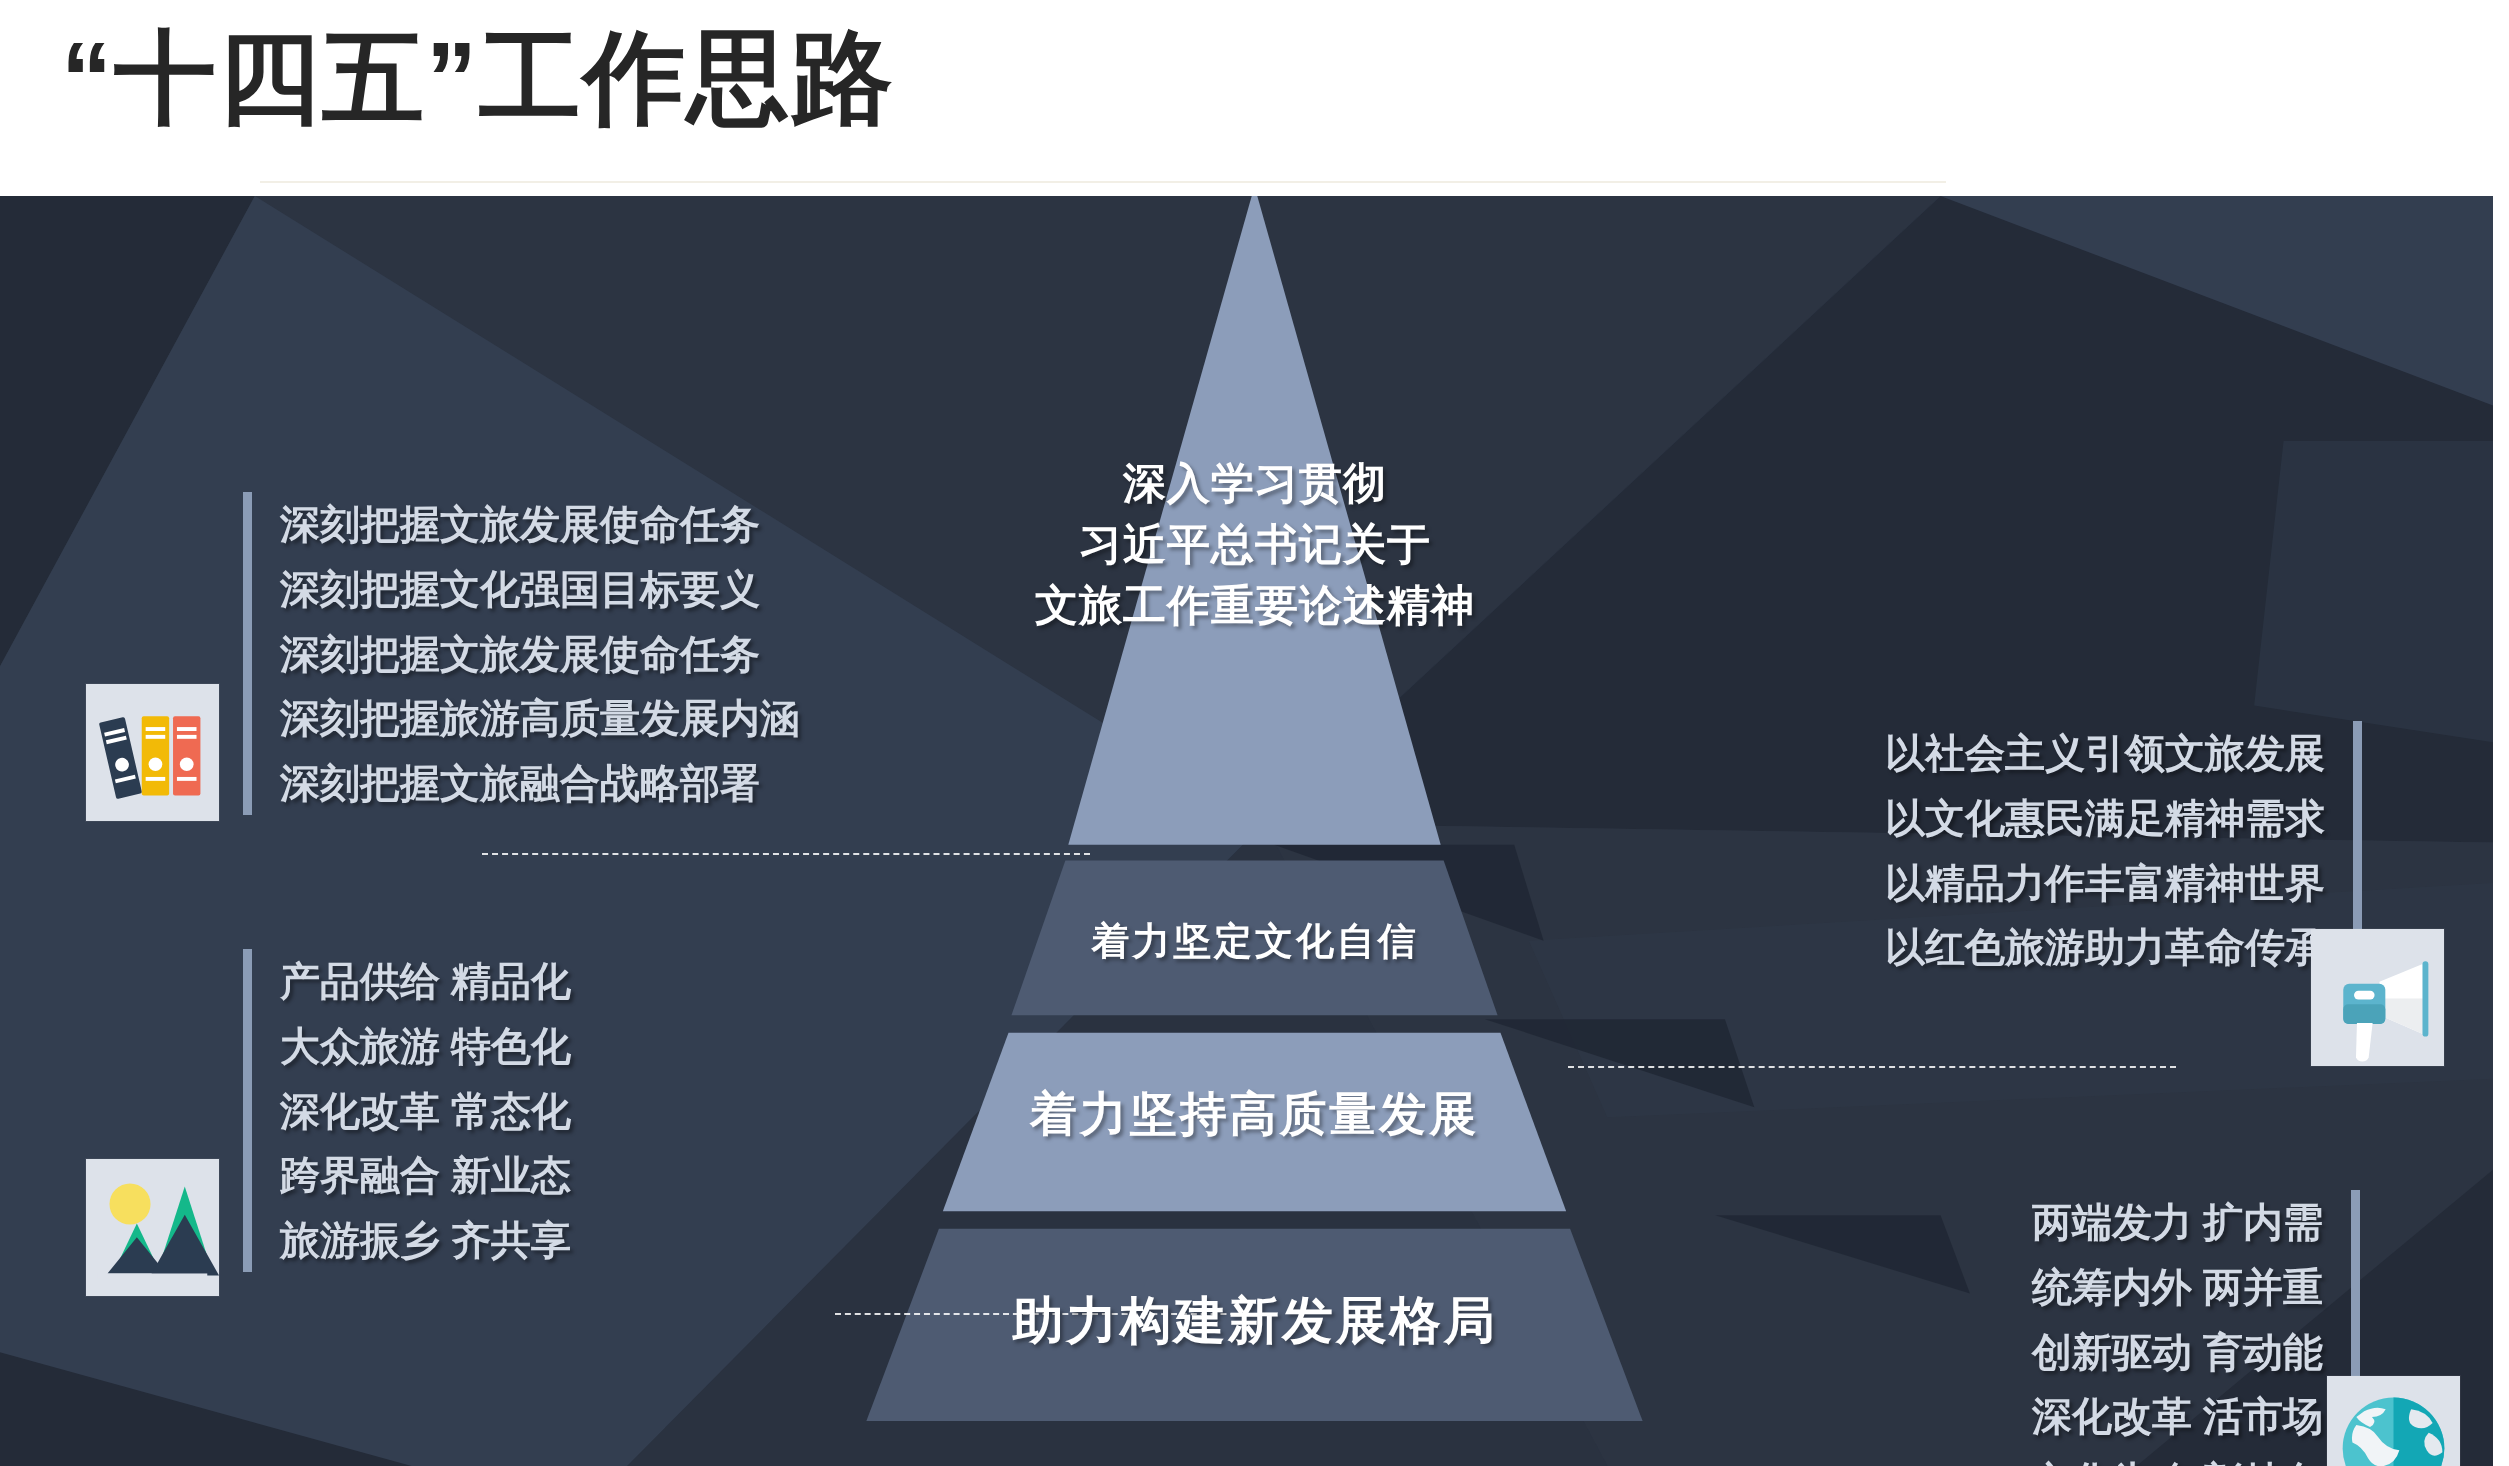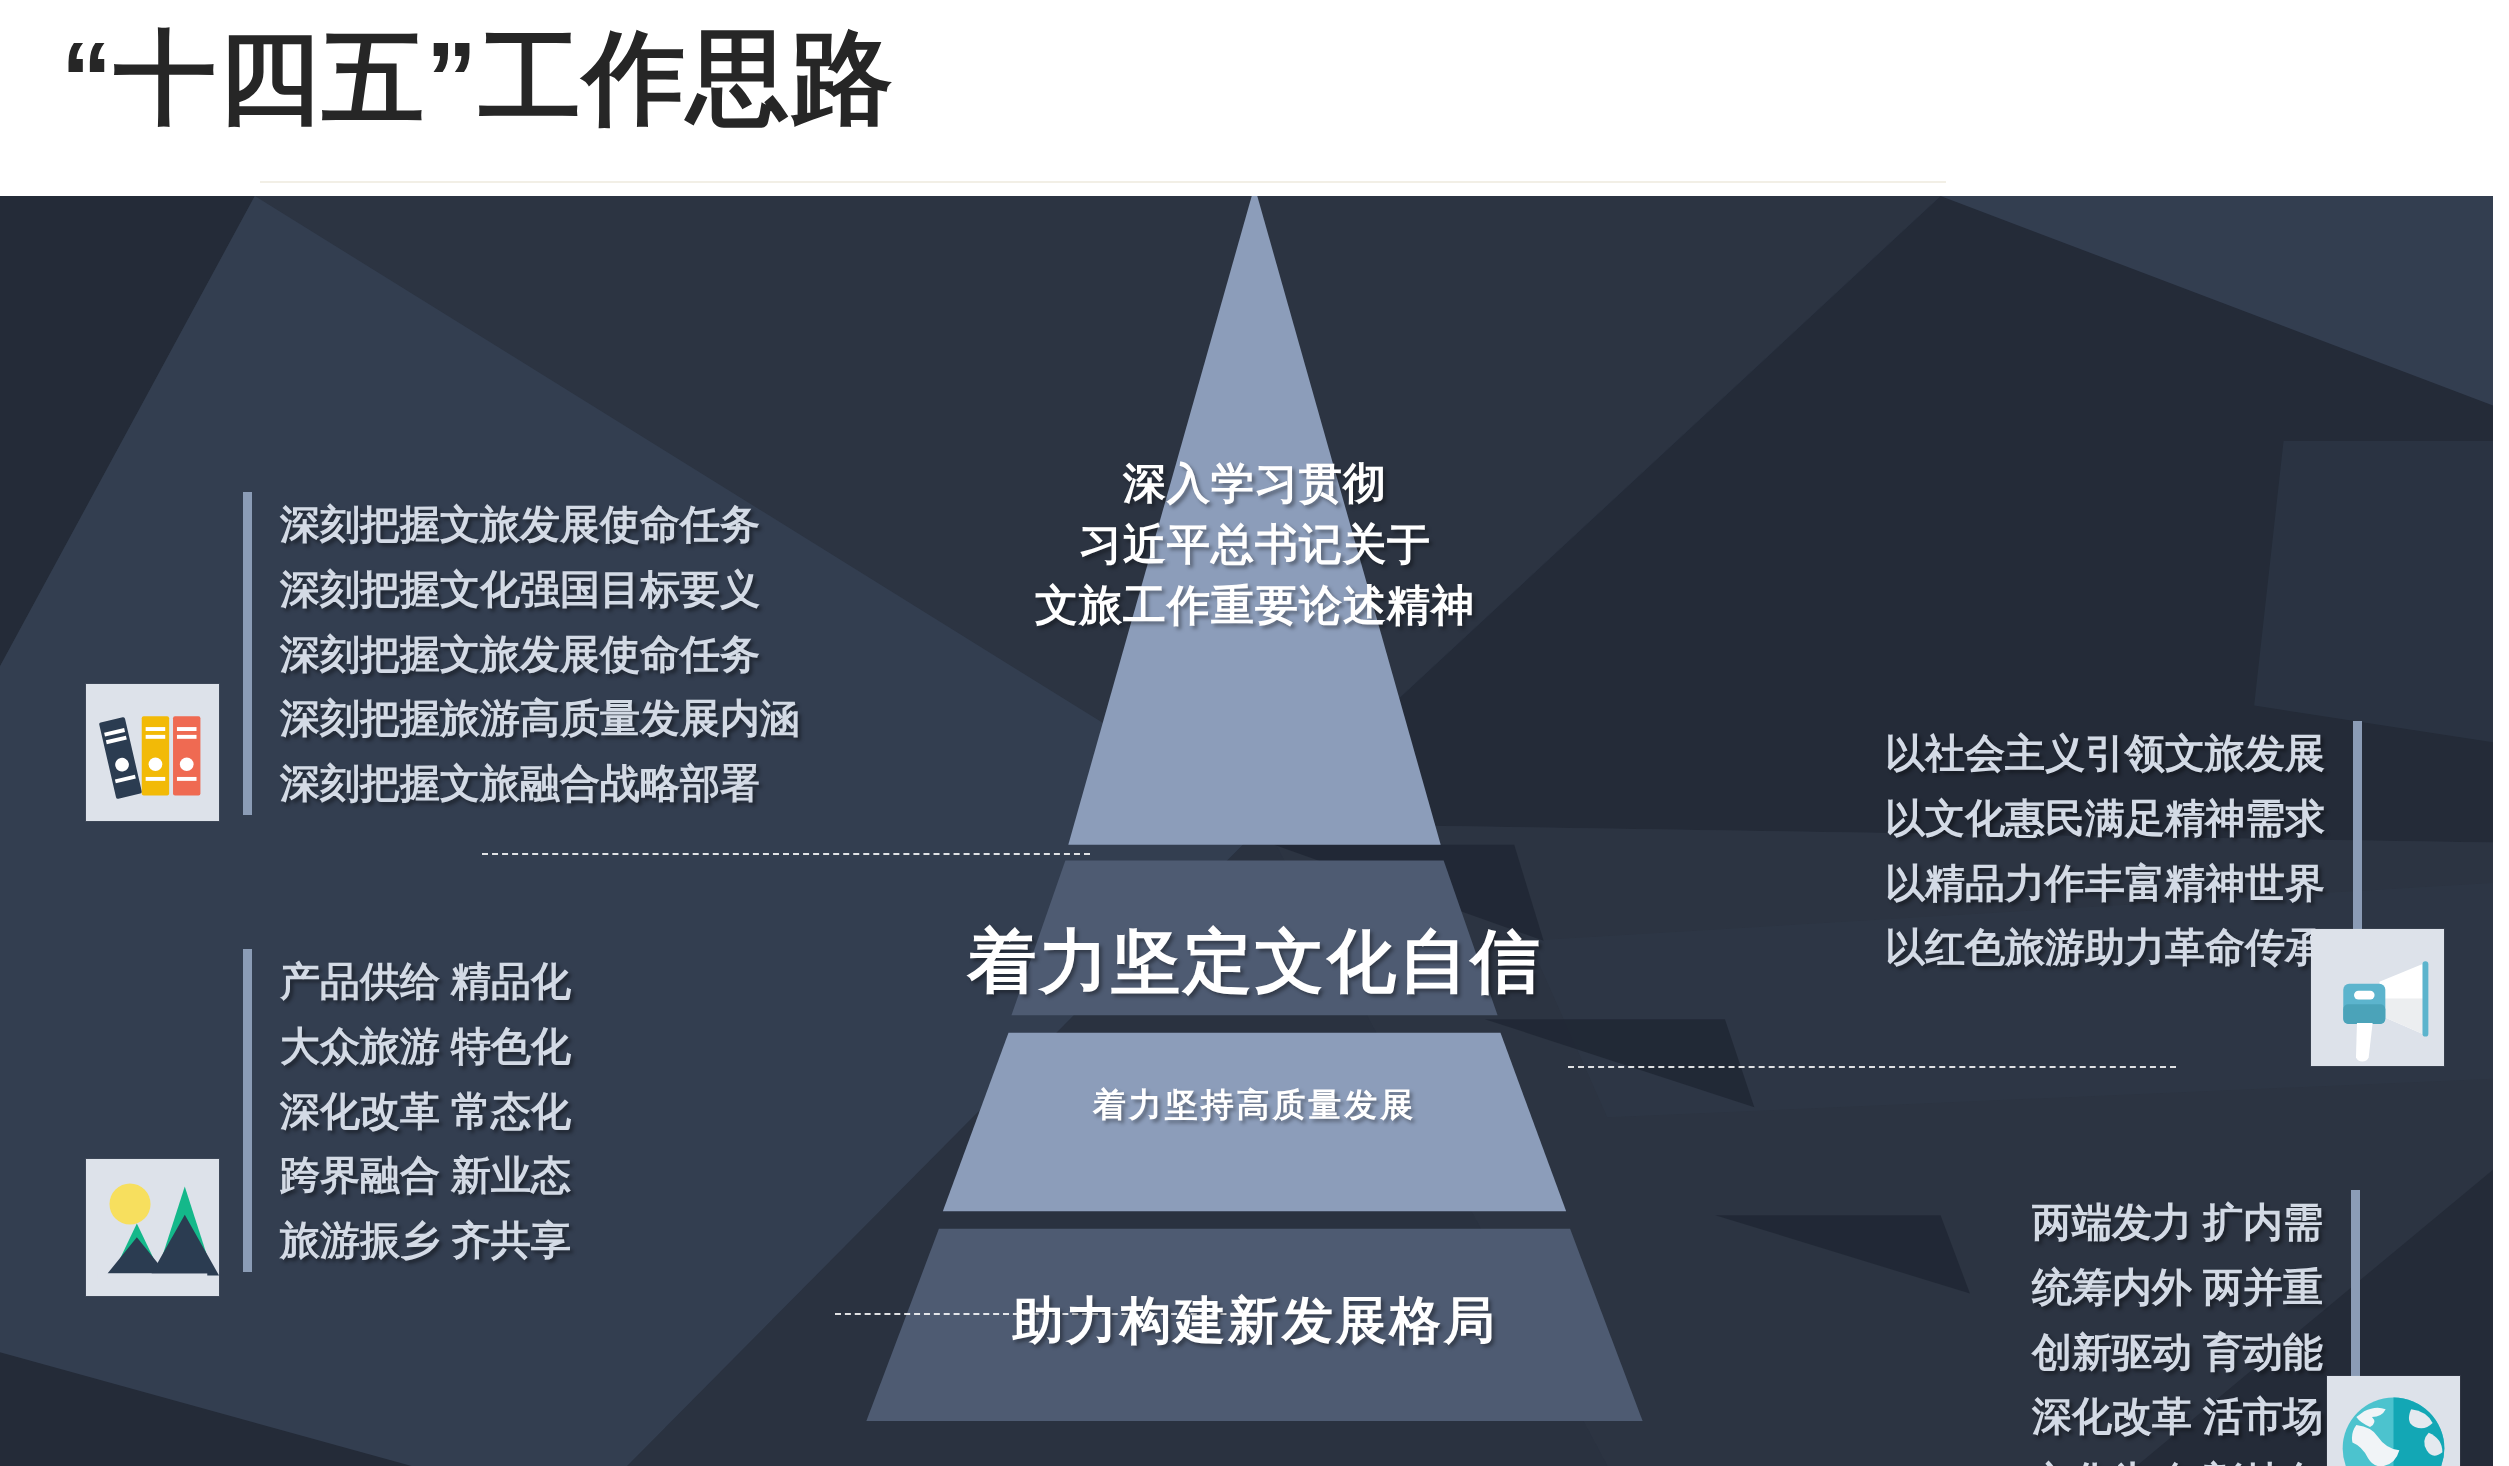--- a/index.html
+++ b/index.html
@@ -55,22 +55,22 @@
     text-align:center;
     white-space:nowrap;
     text-shadow:2.9px 2.9px 3.9px rgba(0,0,0,.35);
     z-index:12;
     font-family:"Liberation Sans","DejaVu Sans",sans-serif;
   }
   #apex-label{
     left:863px; top:257px; width:784px;
     font-size:43px; line-height:1.42; letter-spacing:1px;
   }
-  #tier2-label{ left:863px; top:720px; width:784px; font-size:69px; letter-spacing:2.9px;}
-  #tier3-label{ left:843px; top:887px; width:823px; font-size:33px; letter-spacing:2.9px;}
+  #tier2-label{ left:863px; top:720px; width:784px; font-size:38px; letter-spacing:2.9px;}
+  #tier3-label{ left:843px; top:887px; width:823px; font-size:47px; letter-spacing:2.9px;}
   #tier4-label{ left:804px; top:1063px; width:902px; font-size:51px; letter-spacing:2.9px;margin-top:28px;}
 
   
   .callout{position:absolute;z-index:20;}
   .callout .bar{
     position:absolute; top:0; width:8.8px; height:100%;
     background:#8b9cb6;
   }
   .callout .lines{
     position:absolute; top:0;

